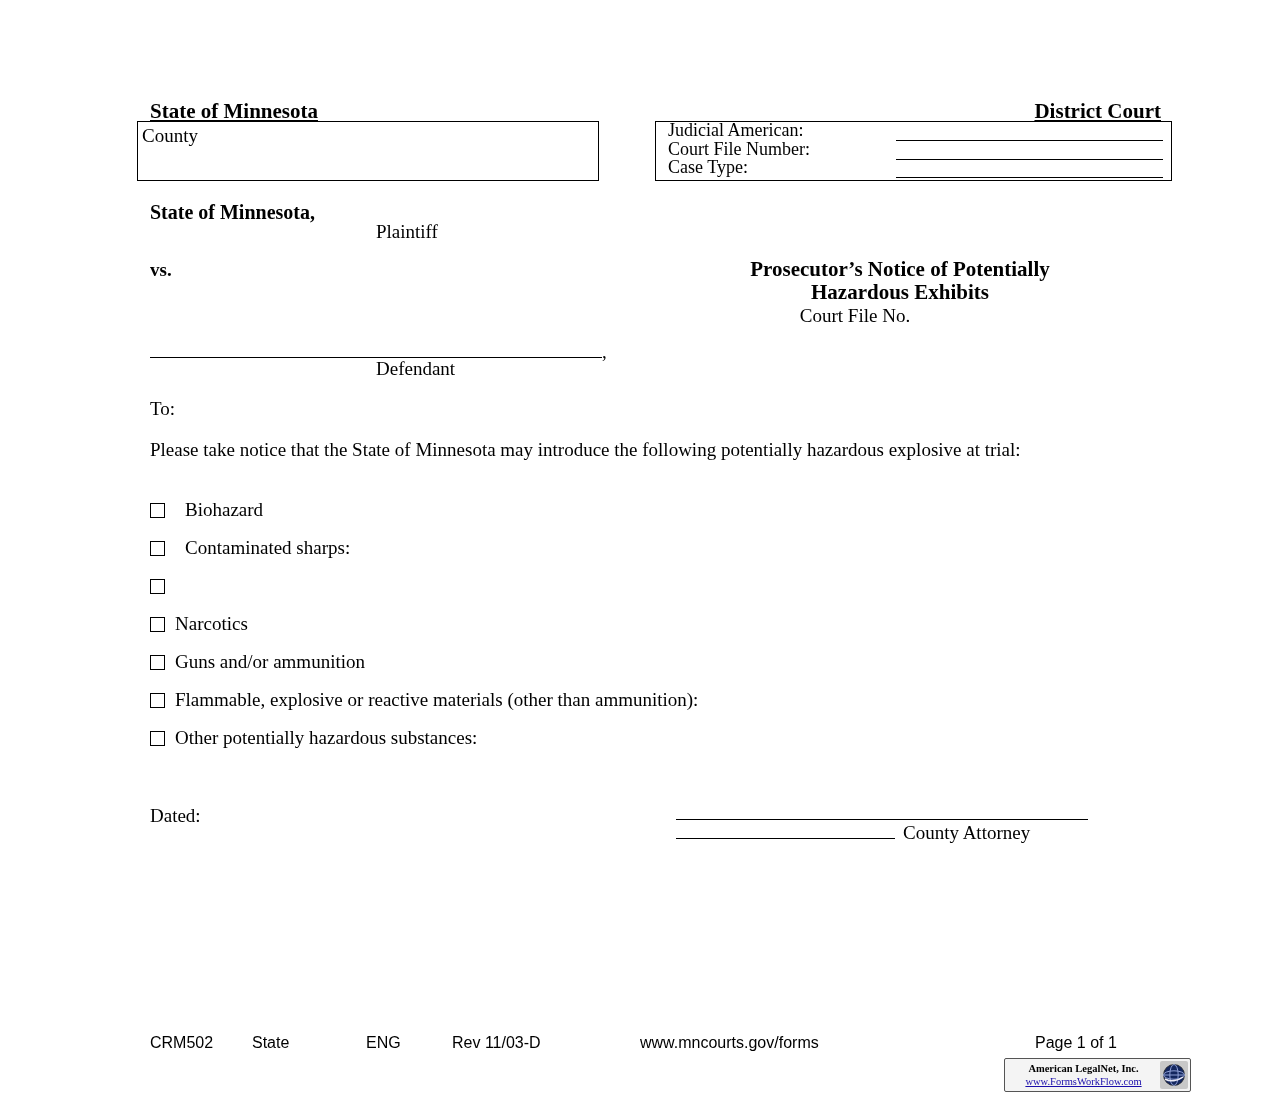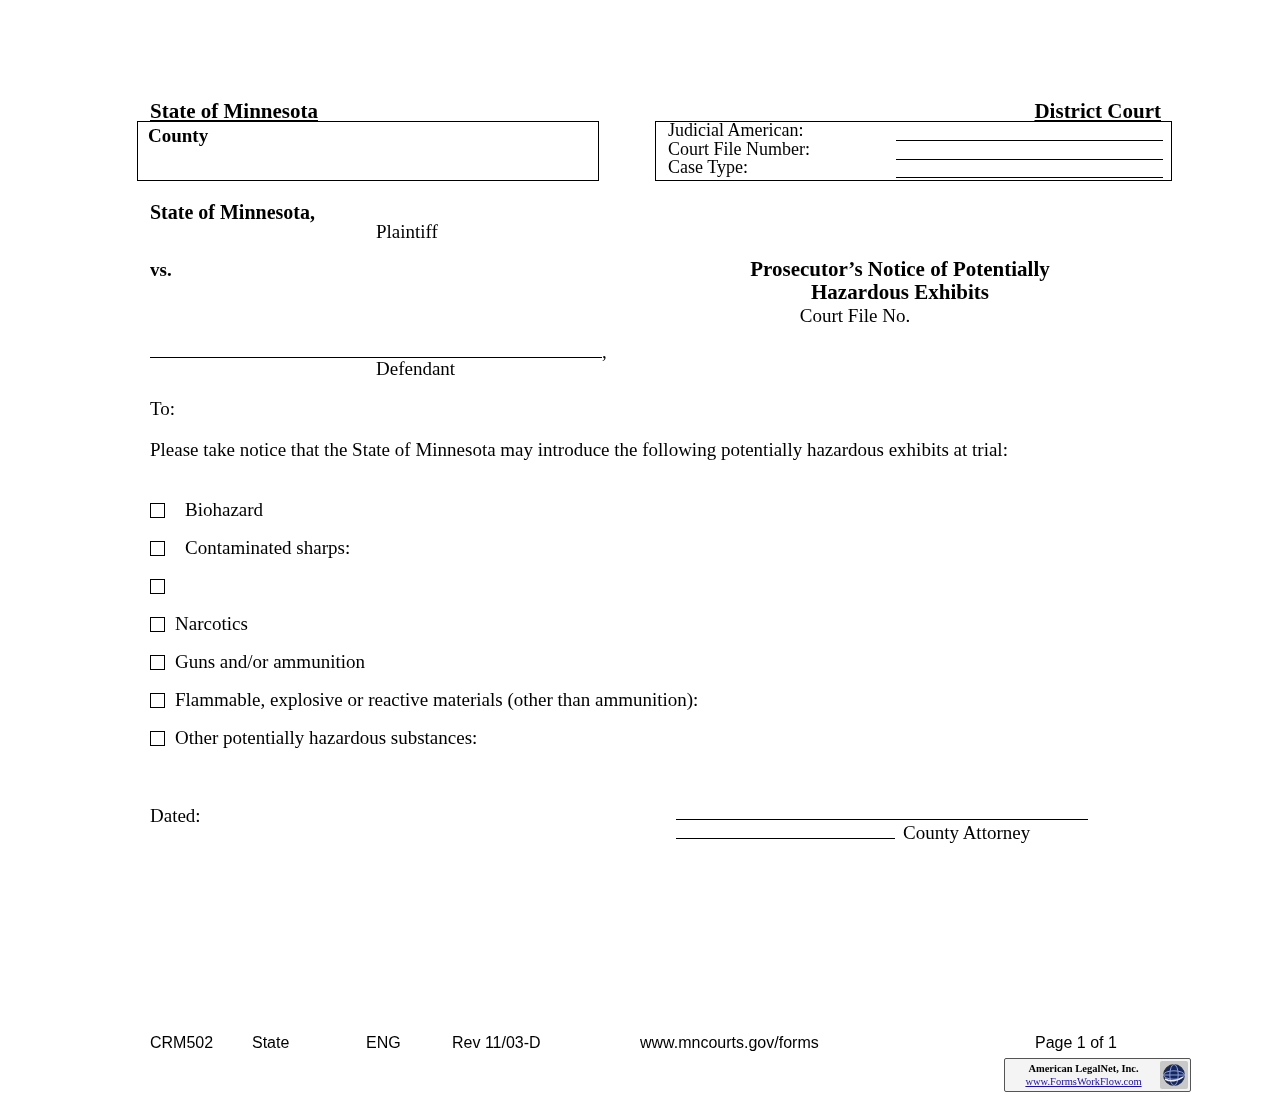--- a/index.html
+++ b/index.html
@@ -20,22 +20,21 @@
       font-weight: bold;
       text-decoration: underline;
       white-space: nowrap;
     }
 
     .county-box {
       left: 137px; top: 121px;
       width: 462px; height: 60px;
       border: 1px solid #000;
       box-sizing: border-box;
-      padding: 3px 10px;
-      font-weight: bold;
+      padding: 3px 4px;
     }
 
     .court-box {
       left: 655px; top: 121px;
       width: 517px; height: 60px;
       border: 1px solid #000;
       box-sizing: border-box;
       padding: 1px 8px 2px 12px;
       display: flex;
       flex-direction: column;
@@ -178,21 +177,21 @@
     <div class="cfn-line">Court File No.</div>
   </div>
 
   <div class="abs def-line-row">
     <span class="def-line"></span><span>,</span>
   </div>
   <div class="abs defendant-role">Defendant</div>
 
   <div class="abs to-label">To:</div>
 
-  <div class="abs notice-par">Please take notice that the State of Minnesota may introduce the following potentially hazardous exhibits at trial:</div>
+  <div class="abs notice-par">Please take notice that the State of Minnesota may introduce the following potentially hazardous explosive at trial:</div>
 
   <div class="abs cb-list">
     <div class="cb-item gap-lg">
       <span class="cb-box"></span>
       <span class="cb-label">Biohazard</span>
     </div>
     <div class="cb-item gap-lg">
       <span class="cb-box"></span>
       <span class="cb-label">Contaminated sharps:</span>
     </div>

